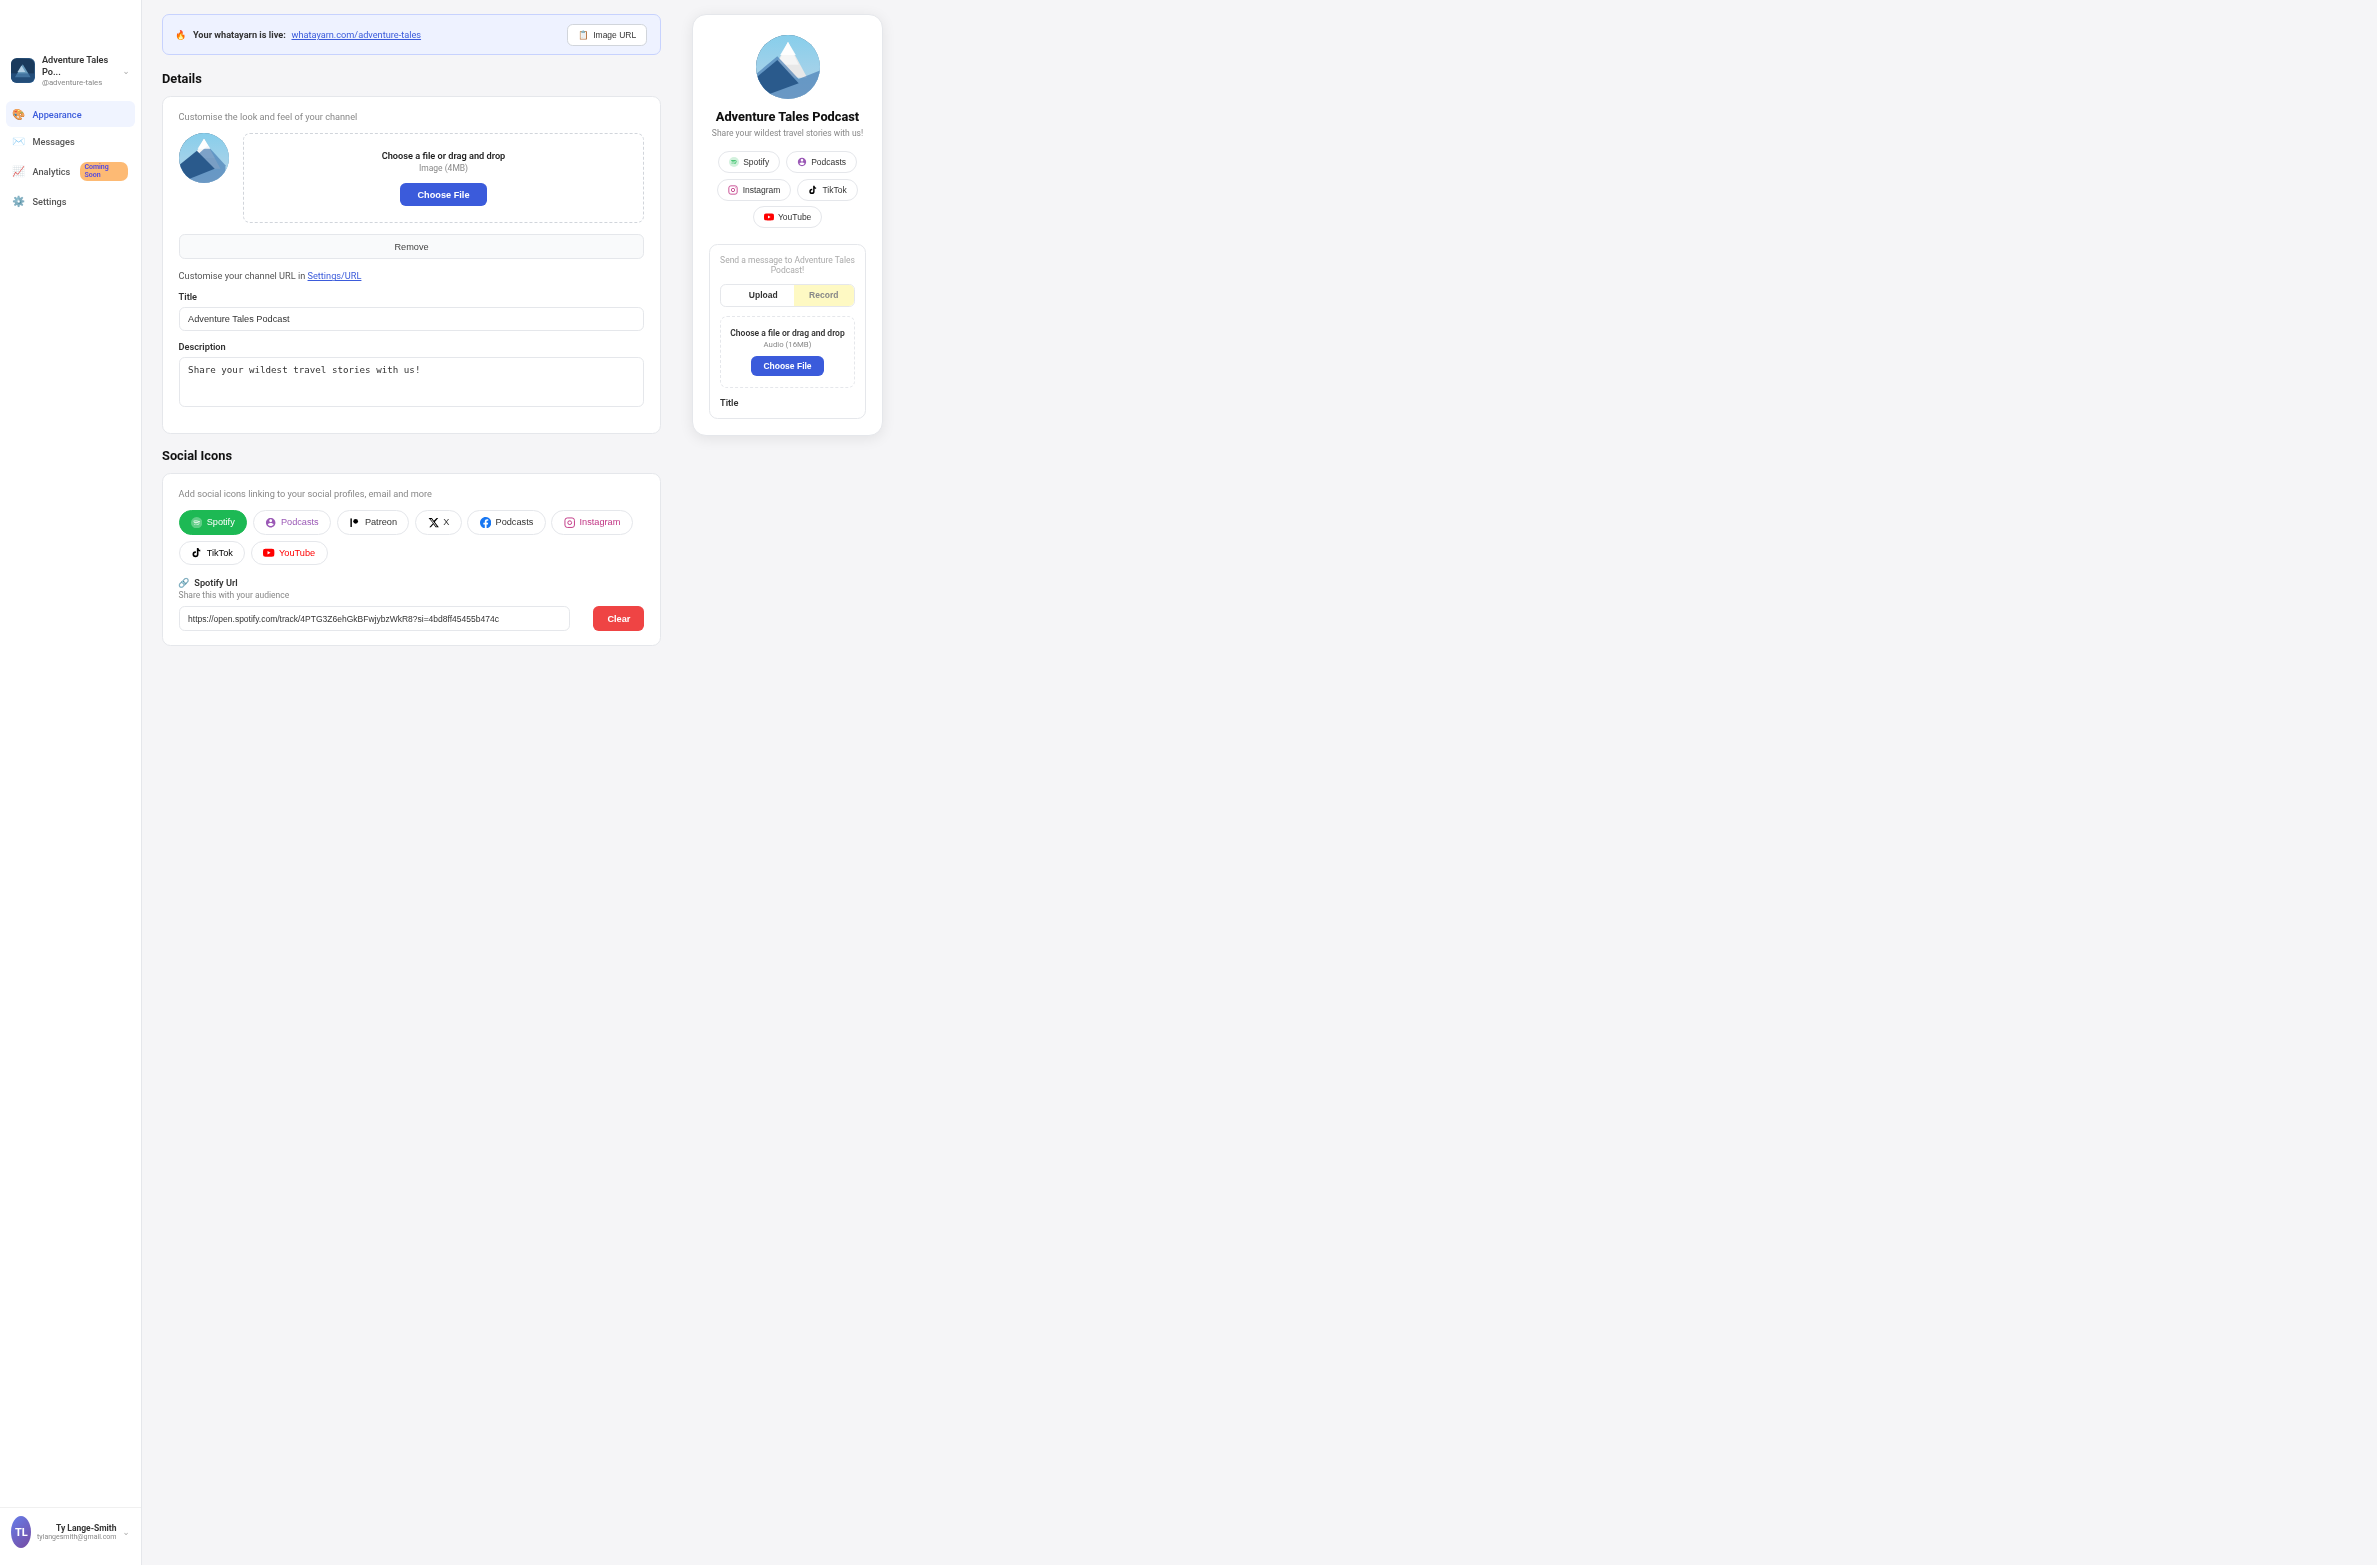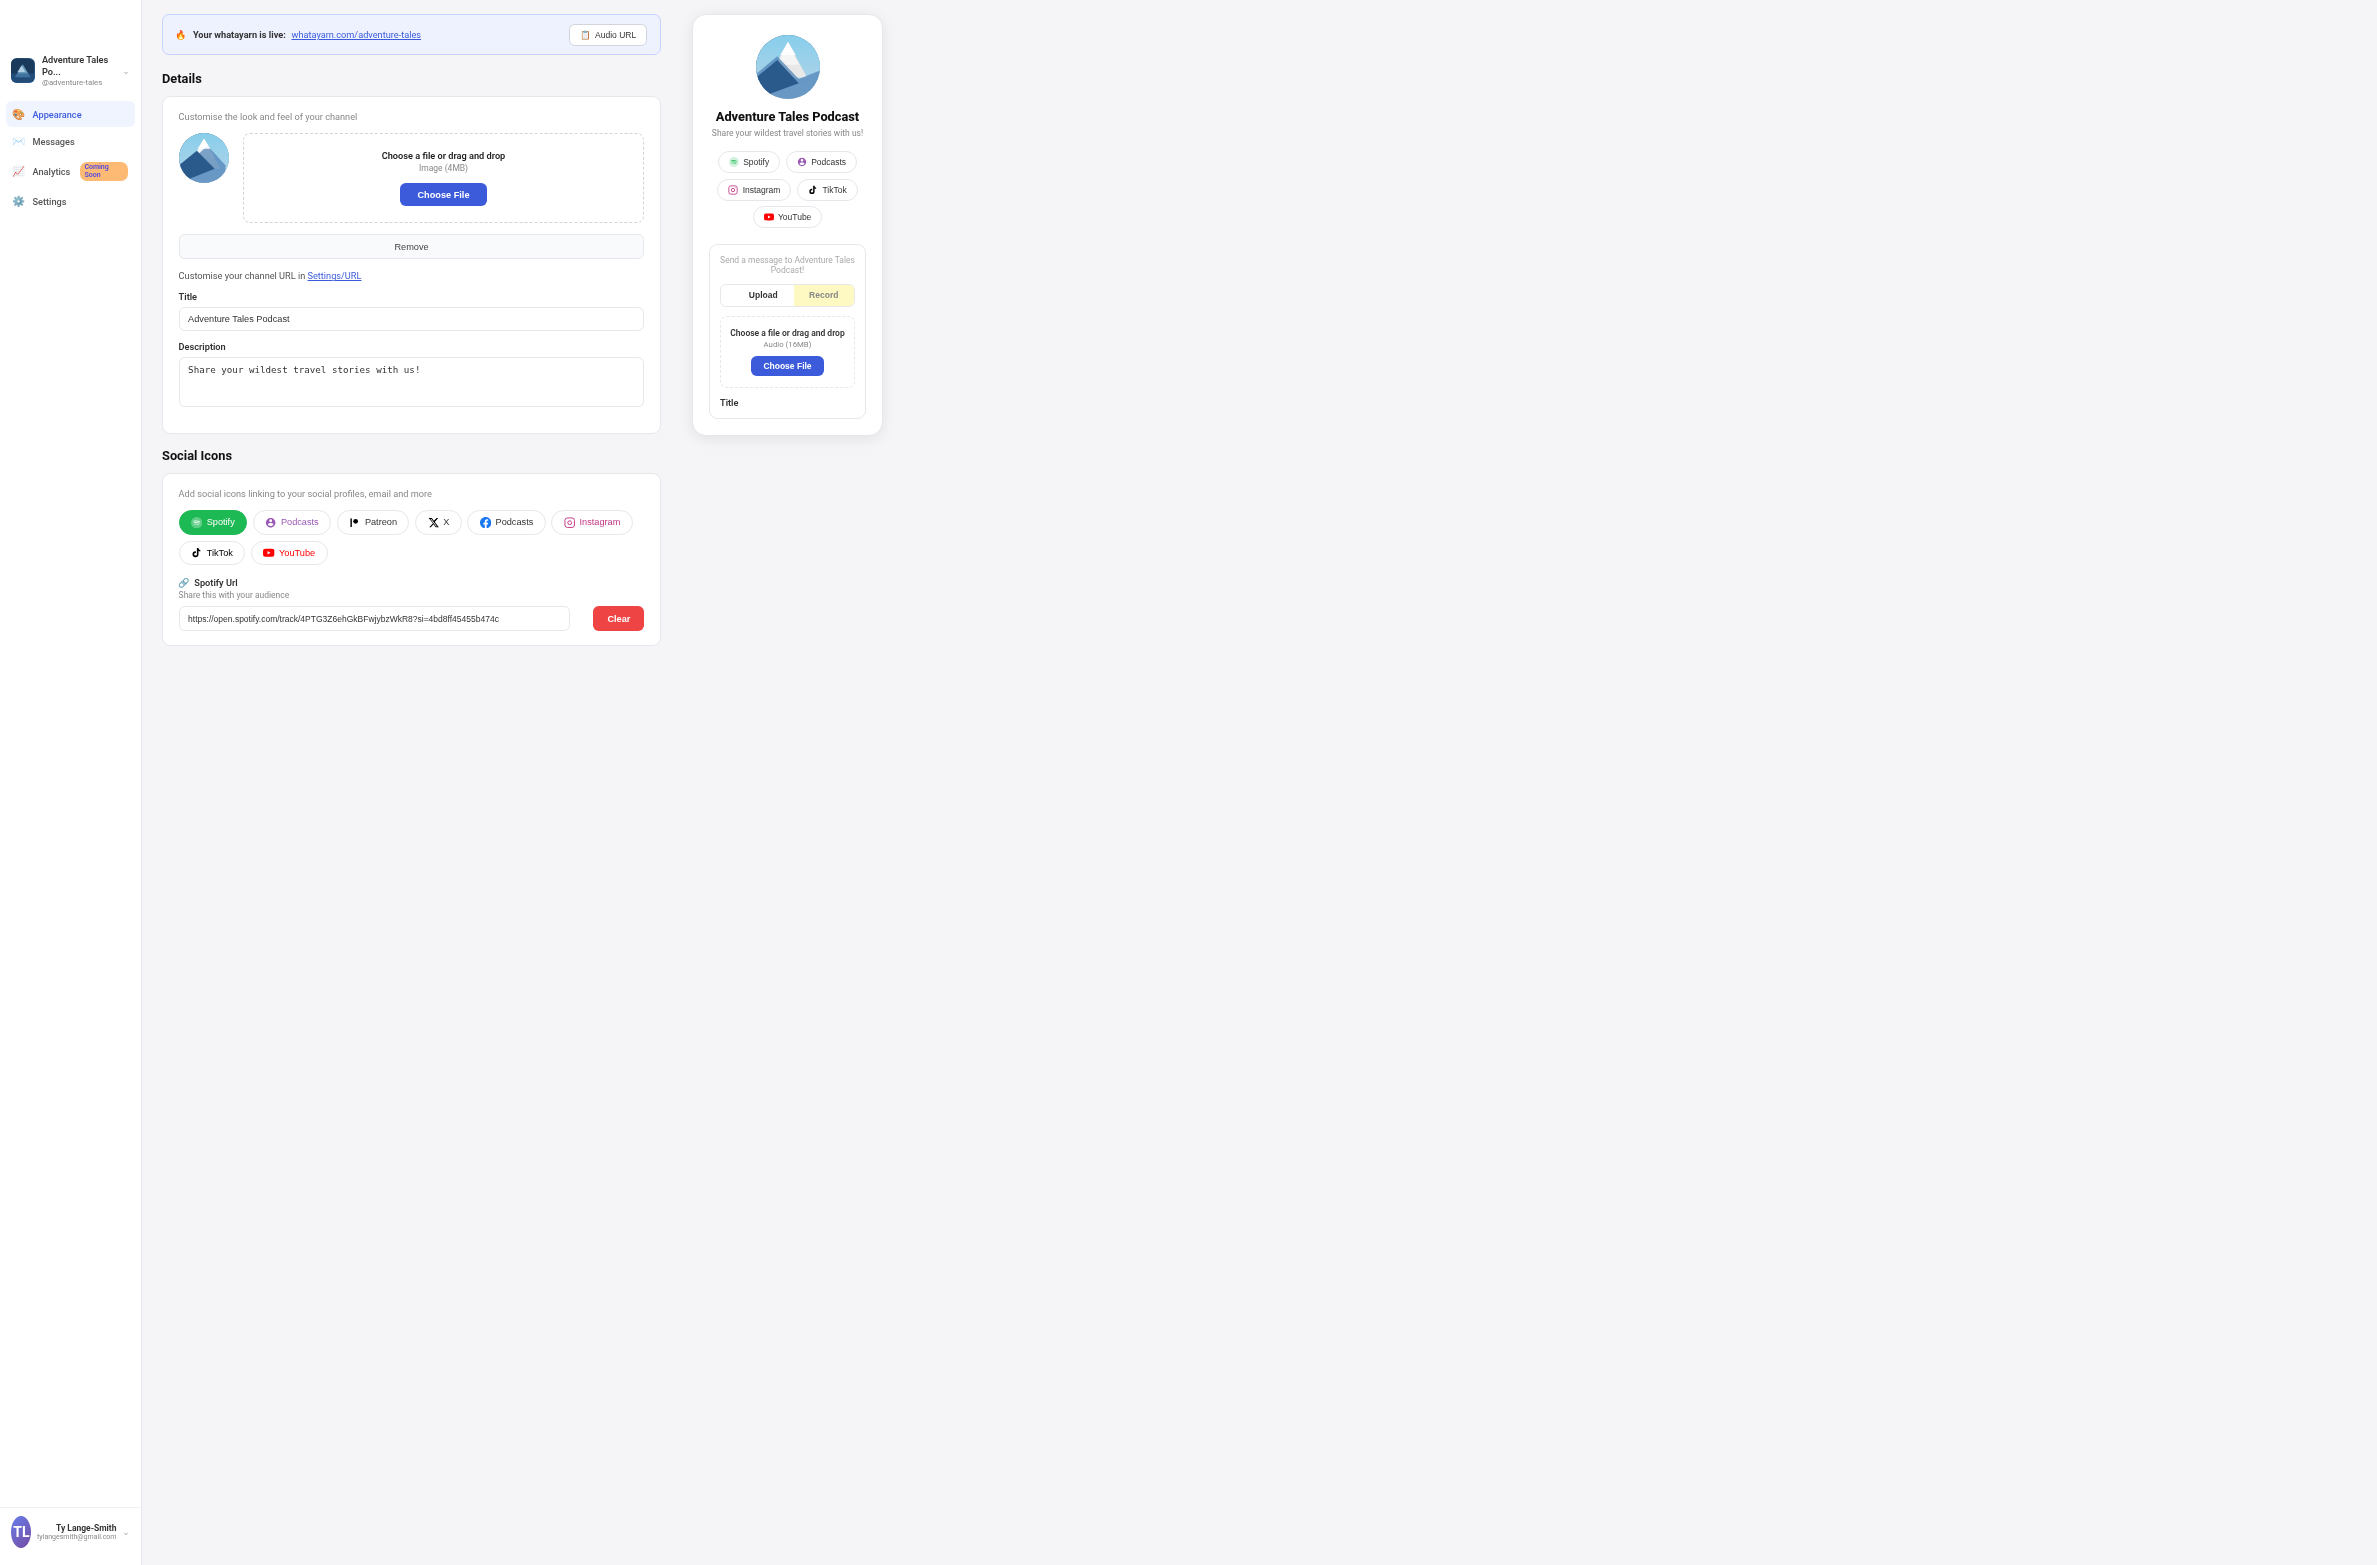--- a/index.html
+++ b/index.html
@@ -82,21 +82,21 @@
       border-top: 0.7px solid #f0f0f0;
       display: flex;
       align-items: center;
       justify-content: space-between;
     }
     .user-info { display: flex; align-items: center; gap: 5.7px; }
     .user-avatar {
       width: 20px; height: 32px; border-radius: 50%;
       background: linear-gradient(135deg, #667eea, #764ba2);
       display: flex; align-items: center; justify-content: center;
-      color: white; font-size: 14px; font-weight: bold;
+      color: white; font-size: 11px; font-weight: bold;
     }
     .user-name { font-size: 8.5px; font-weight: 700; text-align: right; }
     .user-email { font-size: 7px; color: #888; }
 
     
     .main-content {
       flex: 1;
       overflow-y: auto;
       padding: 14px 20px;
       max-width: 539px;
@@ -359,21 +359,21 @@
 <div class="main-content">
 
   <div class="live-banner">
     <div class="live-banner-left">
       <span>🔥</span>
       <strong>Your whatayarn is live:</strong>
       <a class="live-link" href="#">whatayarn.com/adventure-tales</a>
     </div>
     <button class="copy-url-btn">
       <span>📋</span>
-      <span>Audio URL</span>
+      <span>Image URL</span>
     </button>
   </div>
 
   <div class="section-title">Details</div>
 
   <div class="card">
     <div class="card-subtitle">Customise the look and feel of your channel</div>
 
     <div class="image-upload-row">
       <div class="channel-thumb">

